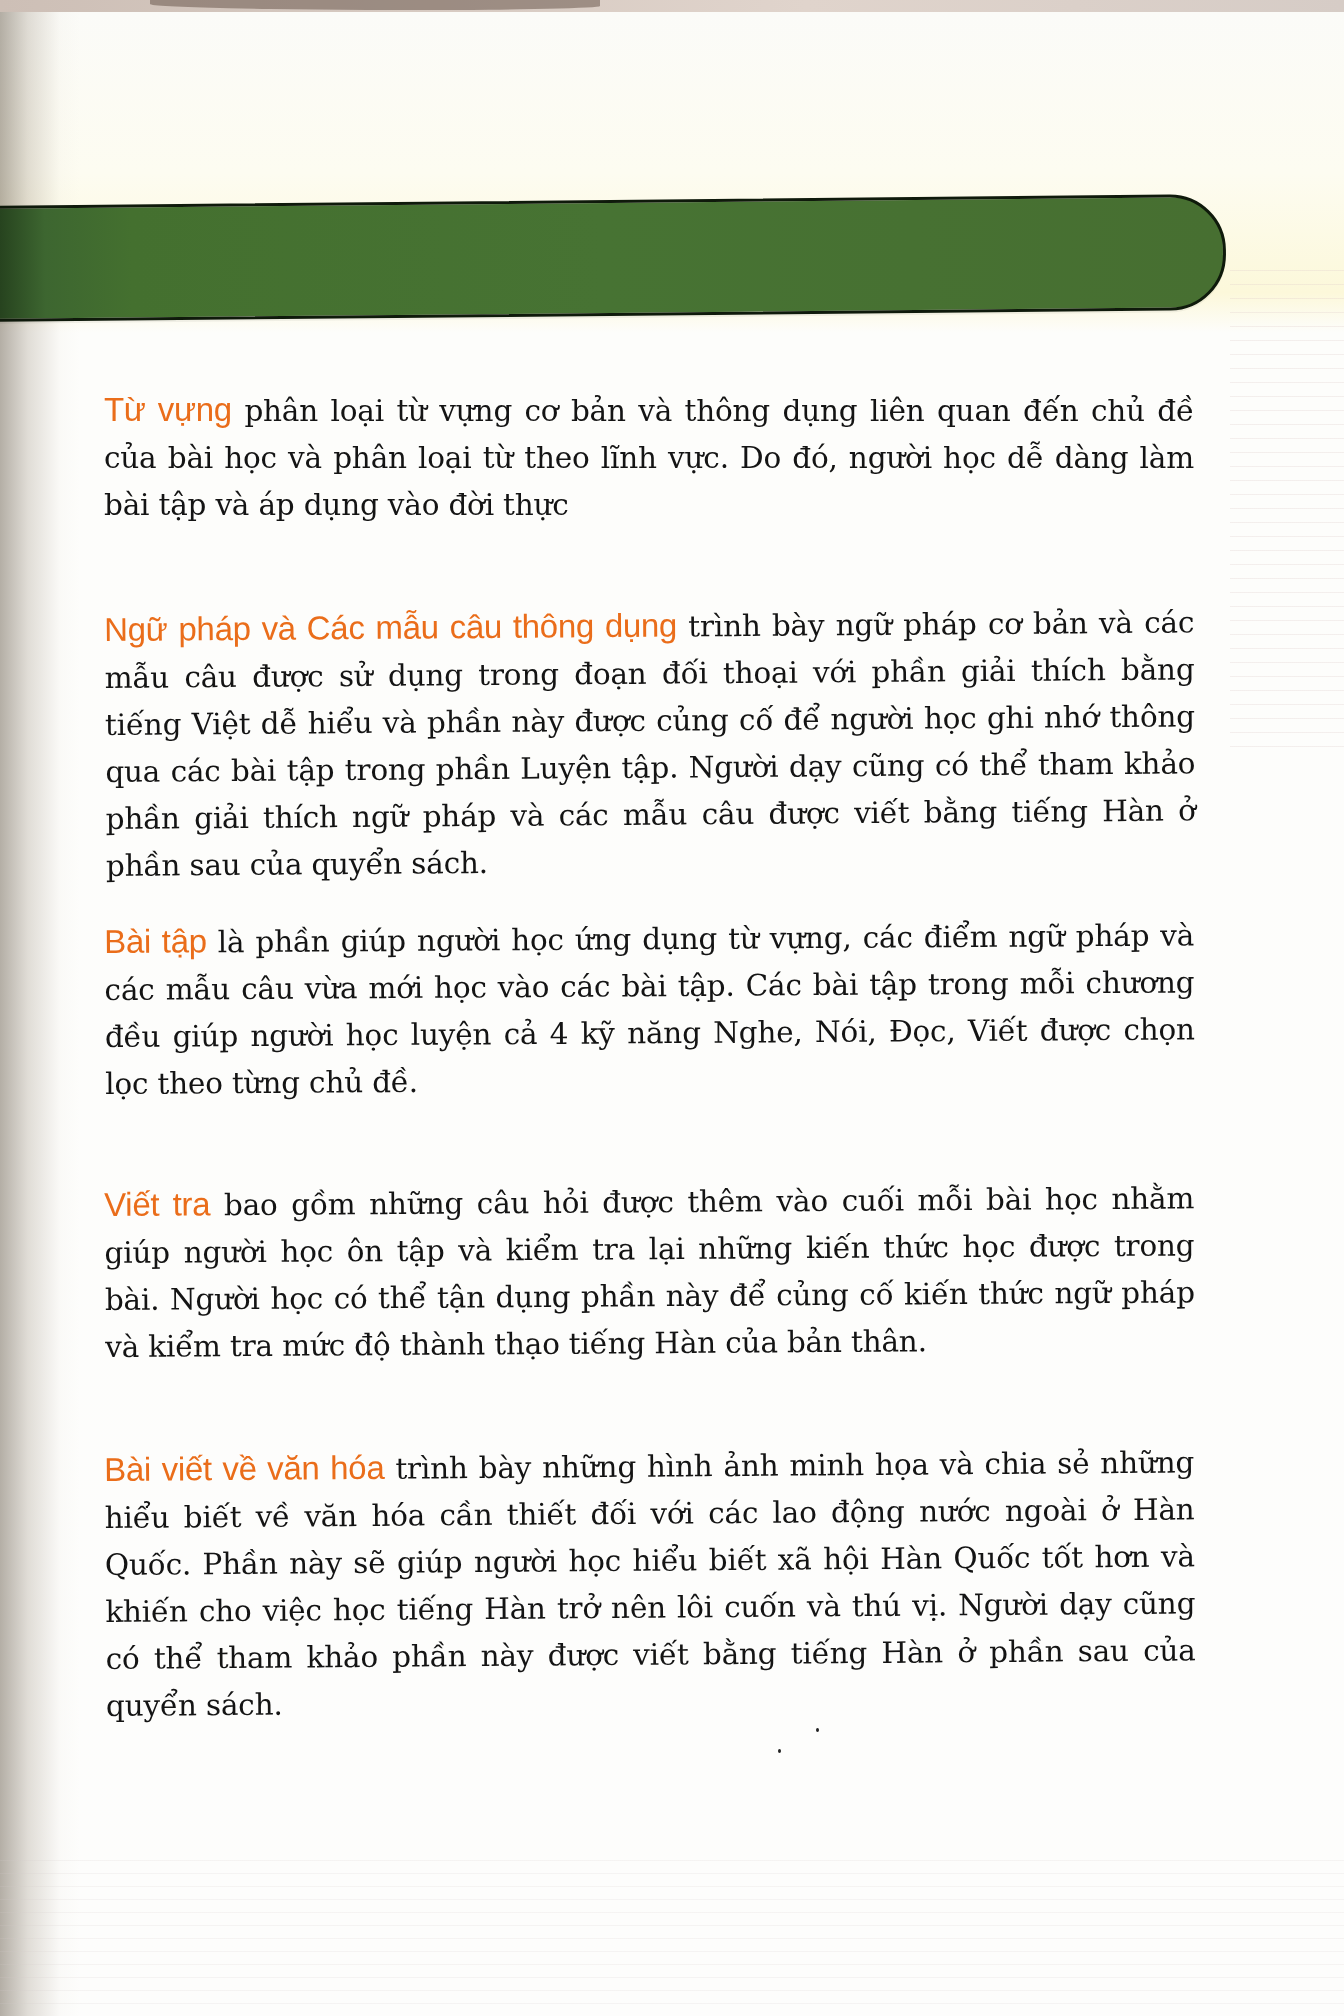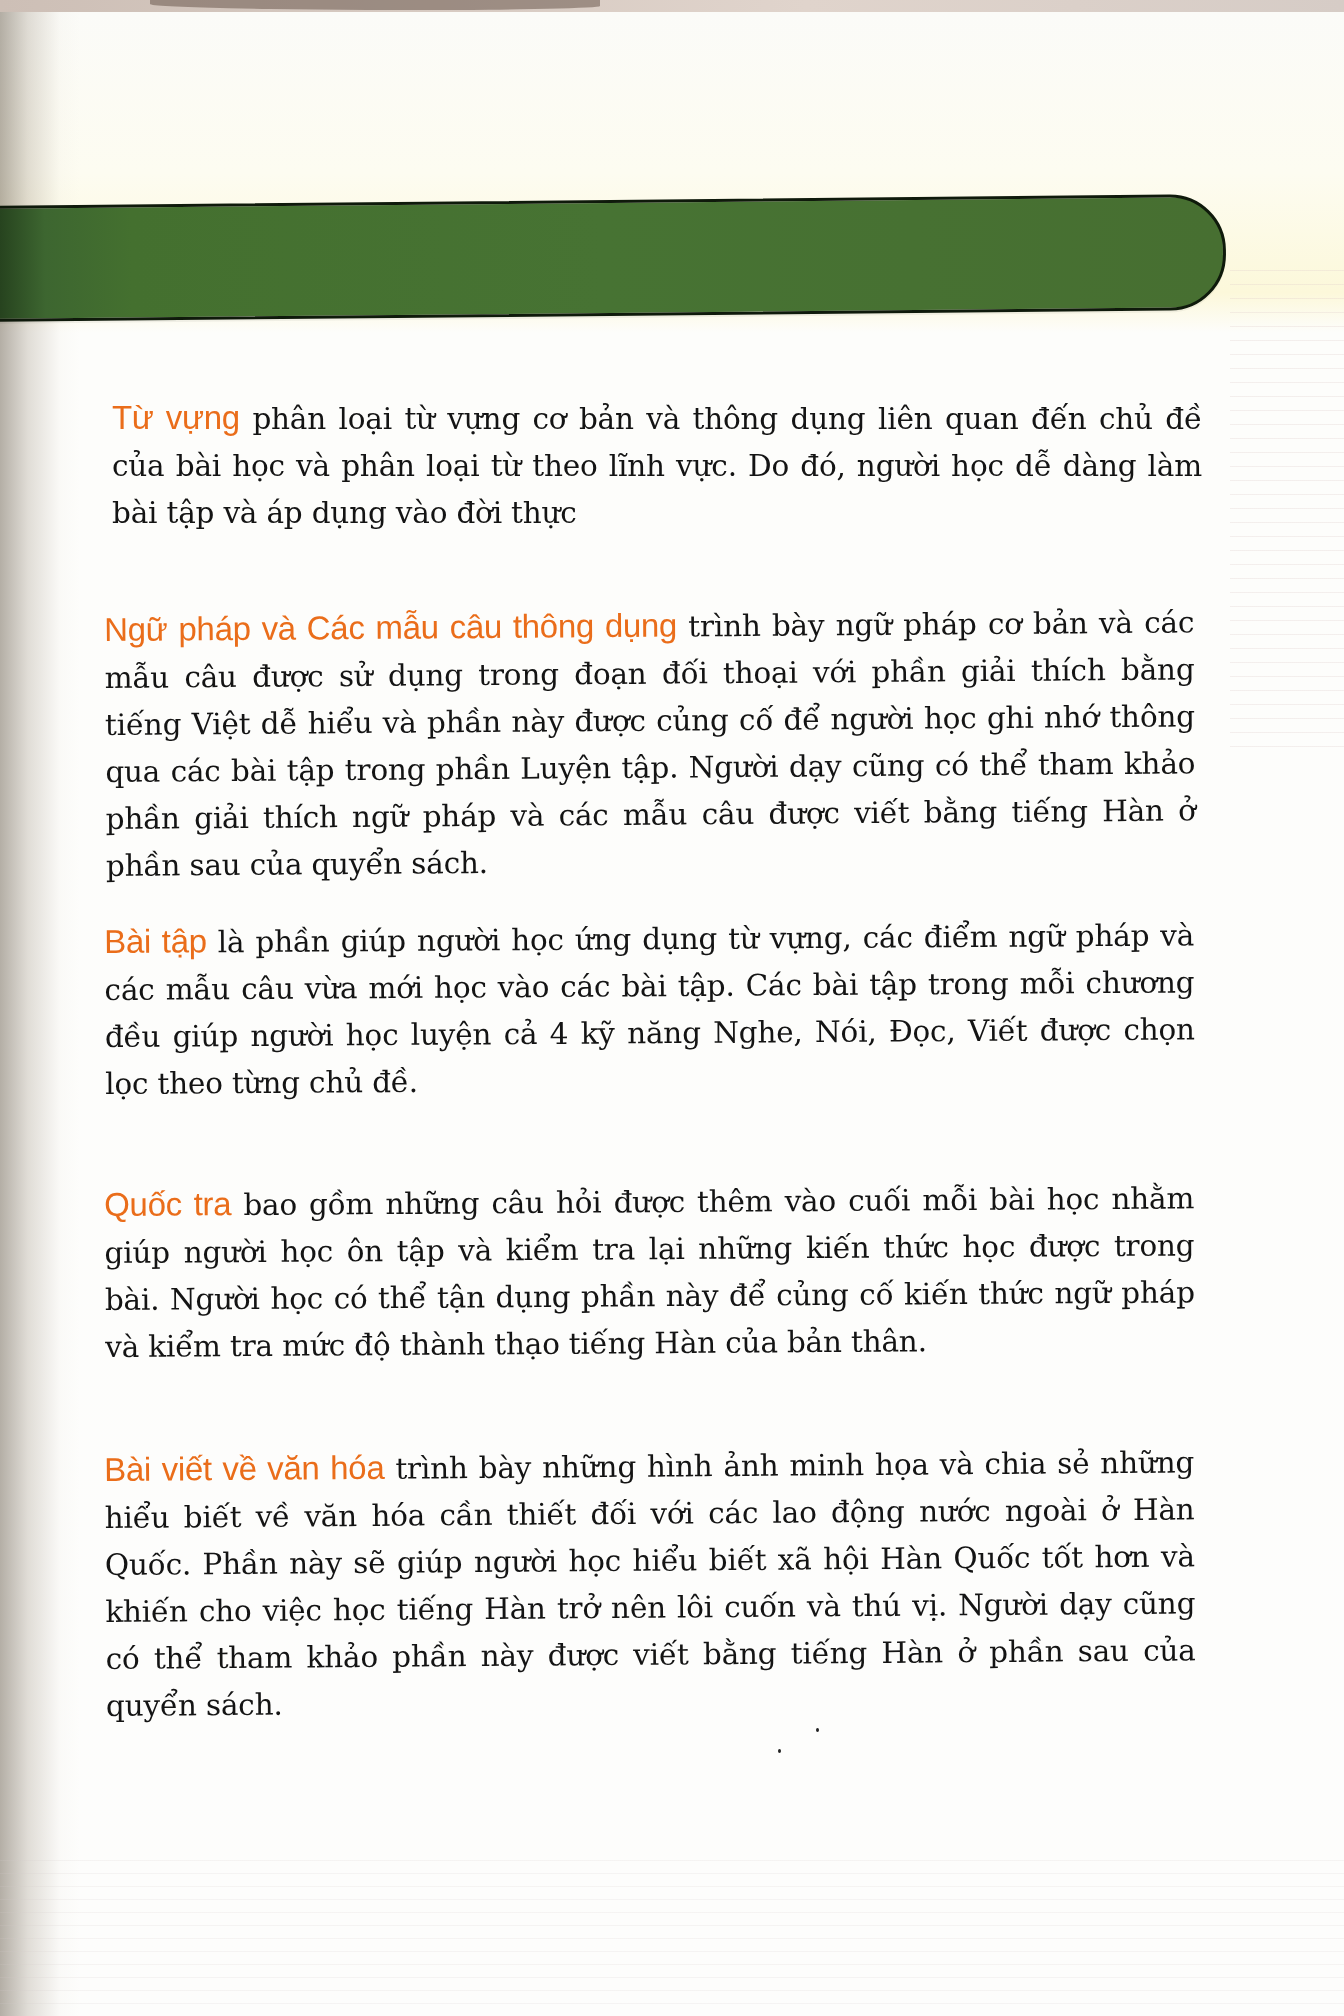--- a/index.html
+++ b/index.html
@@ -103,34 +103,34 @@
 <div class="page-top-strip"></div>
 <div class="page-top-edge"></div>
 <div class="page"></div>
 <div class="gutter-shadow"></div>
 <div class="right-lines"></div>
 <div class="bottom-lines"></div>
 
 <div class="header-band"></div>
 
 <div class="content">
-  <p class="section sec-1" style="margin:8px">
+  <p class="section sec-1" style="margin:0">
     <span class="term">Từ vựng</span>
     <span>phân loại từ vựng cơ bản và thông dụng liên quan đến chủ đề của bài học và phân loại từ theo lĩnh vực. Do đó, người học dễ dàng làm bài tập và áp dụng vào đời thực</span>
   </p>
   <p class="section sec-2" style="margin:0">
     <span class="term">Ngữ pháp và Các mẫu câu thông dụng</span>
     <span>trình bày ngữ pháp cơ bản và các mẫu câu được sử dụng trong đoạn đối thoại với phần giải thích bằng tiếng Việt dễ hiểu và phần này được củng cố để người học ghi nhớ thông qua các bài tập trong phần Luyện tập. Người dạy cũng có thể tham khảo phần giải thích ngữ pháp và các mẫu câu được viết bằng tiếng Hàn ở phần sau của quyển sách.</span>
   </p>
   <p class="section sec-3" style="margin:0">
     <span class="term">Bài tập</span>
     <span>là phần giúp người học ứng dụng từ vựng, các điểm ngữ pháp và các mẫu câu vừa mới học vào các bài tập. Các bài tập trong mỗi chương đều giúp người học luyện cả 4 kỹ năng Nghe, Nói, Đọc, Viết được chọn lọc theo từng chủ đề.</span>
   </p>
   <p class="section sec-4" style="margin:0">
-    <span class="term">Quốc tra</span>
+    <span class="term">Viết tra</span>
     <span>bao gồm những câu hỏi được thêm vào cuối mỗi bài học nhằm giúp người học ôn tập và kiểm tra lại những kiến thức học được trong bài. Người học có thể tận dụng phần này để củng cố kiến thức ngữ pháp và kiểm tra mức độ thành thạo tiếng Hàn của bản thân.</span>
   </p>
   <p class="section sec-5" style="margin:0">
     <span class="term">Bài viết về văn hóa</span>
     <span>trình bày những hình ảnh minh họa và chia sẻ những hiểu biết về văn hóa cần thiết đối với các lao động nước ngoài ở Hàn Quốc. Phần này sẽ giúp người học hiểu biết xã hội Hàn Quốc tốt hơn và khiến cho việc học tiếng Hàn trở nên lôi cuốn và thú vị. Người dạy cũng có thể tham khảo phần này được viết bằng tiếng Hàn ở phần sau của quyển sách.</span>
   </p>
 </div>
 
 <div class="speck" style="left:816px; top:1728px;"></div>
 <div class="speck" style="left:778px; top:1749px;"></div>

